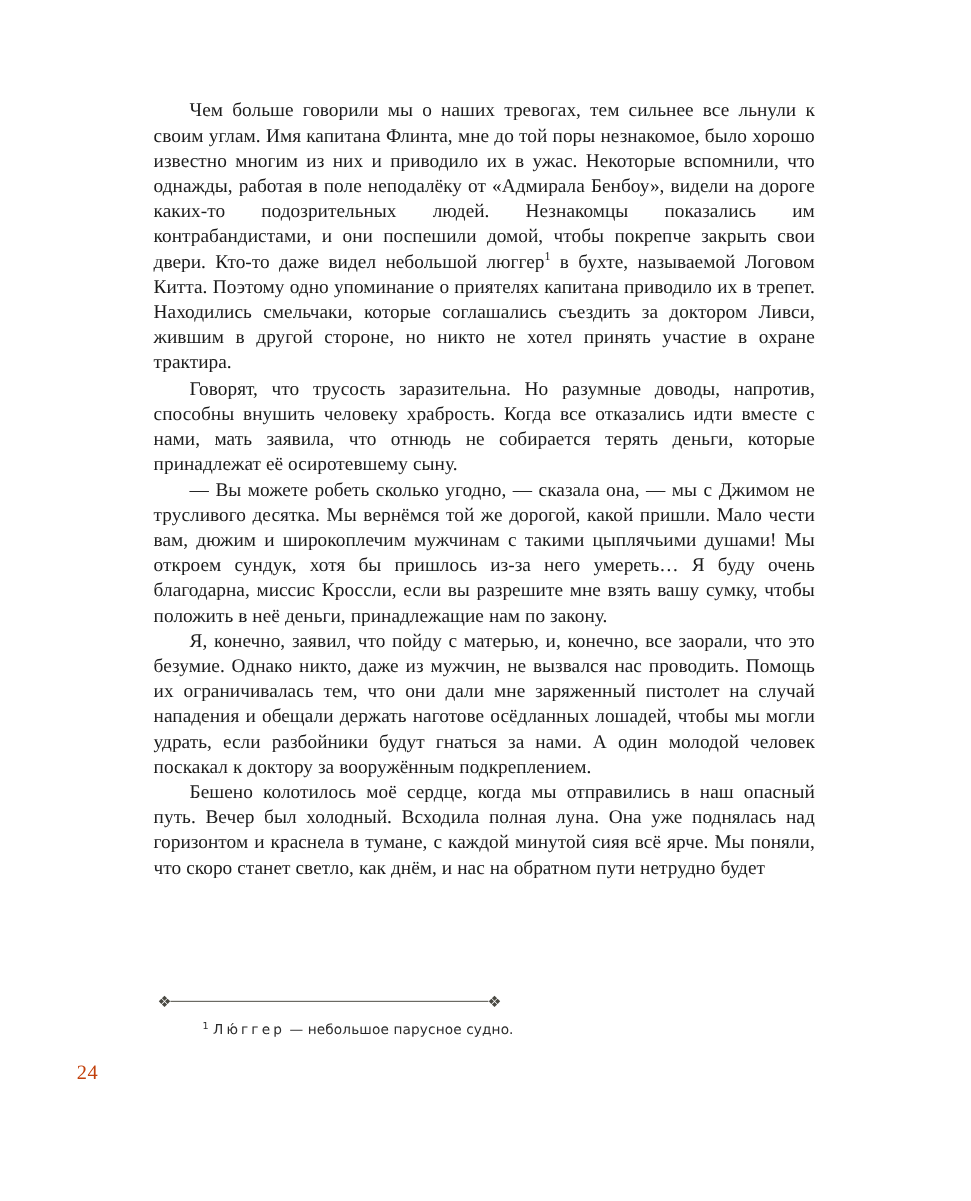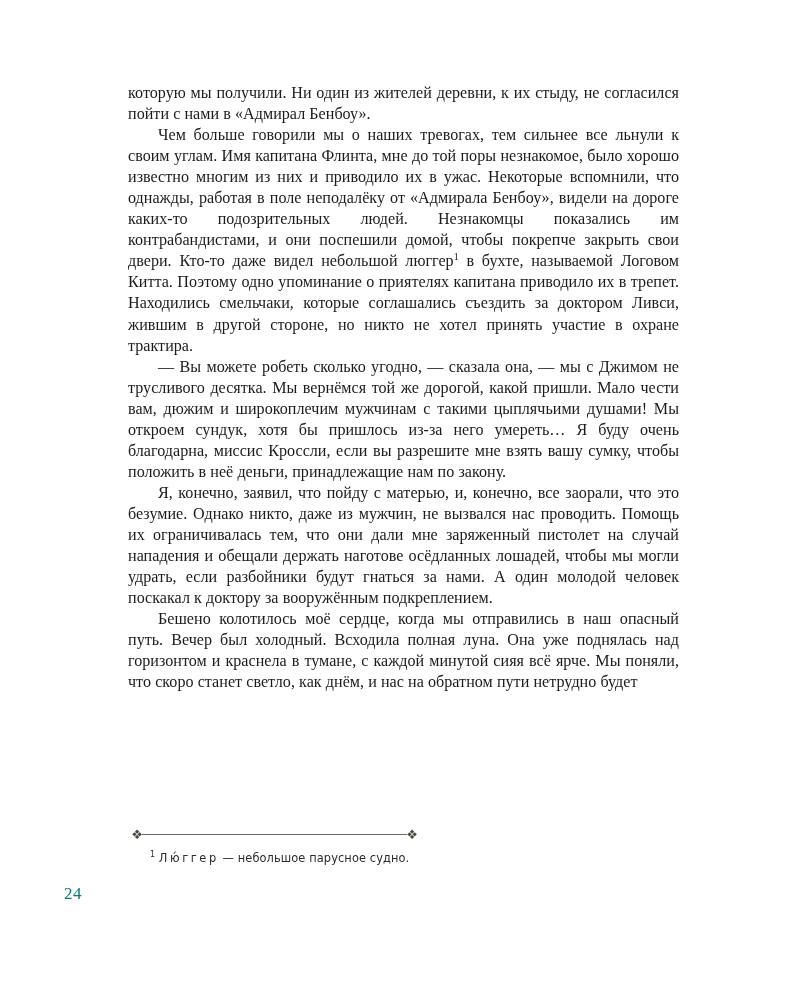--- a/index.html
+++ b/index.html
@@ -97,54 +97,55 @@
   .fn-divider .orn.right { right: 0px; }
 
   .fn-text {
     margin: 9px 0 0 22px;
     font-family: "DejaVu Sans", "Liberation Sans", sans-serif;
     font-size: 11.4px;
     line-height: 15px;
     letter-spacing: 0.1px;
     color: #2b2b2b;
     white-space: nowrap;
+    text-align: right;
   }
   .fn-text .fn-num {
     font-size: 8px;
     vertical-align: super;
     line-height: 0;
     letter-spacing: 0;
   }
   .fn-term {
     letter-spacing: 2.6px;
   }
 
   
   .page-number {
     position: absolute;
     left: 64px;
     top: 884px;
     font-family: "Liberation Serif", "DejaVu Serif", serif;
     font-size: 17px;
     line-height: 20px;
-    color: #0f766e;
+    color: #c2410c;
     letter-spacing: 0.4px;
   }
 </style>
 </head>
 <body>
 
 <div class="page">
 
   <div class="text-block">
 
-    <p class="para cont">которую мы получили. Ни один из жителей деревни, к их стыду, не согласился пойти с нами в «Адмирал Бенбоу».</p>
 
     <p class="para indent"><span>Чем больше говорили мы о наших тревогах, тем сильнее все льнули к своим углам. Имя капитана Флинта, мне до той поры незнакомое, было хорошо известно многим из них и приводило их в ужас. Некоторые вспомнили, что однажды, работая в поле неподалёку от «Адмирала Бенбоу», видели на дороге каких-то подозрительных людей. Незнакомцы показались им контрабандистами, и они поспешили домой, чтобы покрепче закрыть свои двери. Кто-то даже видел небольшой </span><span class="underlined">люггер</span><sup class="fn-ref">1</sup><span> в бухте, называемой Логовом Китта. Поэтому одно упоминание о </span><span class="underlined">приятелях</span><span> капитана приводило их в трепет. Находились смельчаки, которые соглашались съездить за доктором Ливси, жившим в другой стороне, но никто не хотел принять участие в охране трактира.</span></p>
 
+    <p class="para indent">Говорят, что трусость заразительна. Но разумные доводы, напротив, способны внушить человеку храбрость. Когда все отказались идти вместе с нами, мать заявила, что отнюдь не собирается терять деньги, которые принадлежат её осиротевшему сыну.</p>
 
     <p class="para indent">— Вы можете робеть сколько угодно, — сказала она, — мы с Джимом не трусливого десятка. Мы вернёмся той же дорогой, какой пришли. Мало чести вам, дюжим и широкоплечим мужчинам с такими цыплячьими душами! Мы откроем сундук, хотя бы пришлось из-за него умереть… Я буду очень благодарна, миссис Кроссли, если вы разрешите мне взять вашу сумку, чтобы положить в неё деньги, принадлежащие нам по закону.</p>
 
     <p class="para indent">Я, конечно, заявил, что пойду с матерью, и, конечно, все заорали, что это безумие. Однако никто, даже из мужчин, не вызвался нас проводить. Помощь их ограничивалась тем, что они дали мне заряженный пистолет на случай нападения и обещали держать наготове осёдланных лошадей, чтобы мы могли удрать, если разбойники будут гнаться за нами. А один молодой человек поскакал к доктору за вооружённым подкреплением.</p>
 
     <p class="para indent">Бешено колотилось моё сердце, когда мы отправились в наш опасный путь. Вечер был холодный. Всходила полная луна. Она уже поднялась над горизонтом и краснела в тумане, с каждой минутой сияя всё ярче. Мы поняли, что скоро станет светло, как днём, и нас на обратном пути нетрудно будет</p>
 
   </div>
 
   <div class="footnote-zone">

